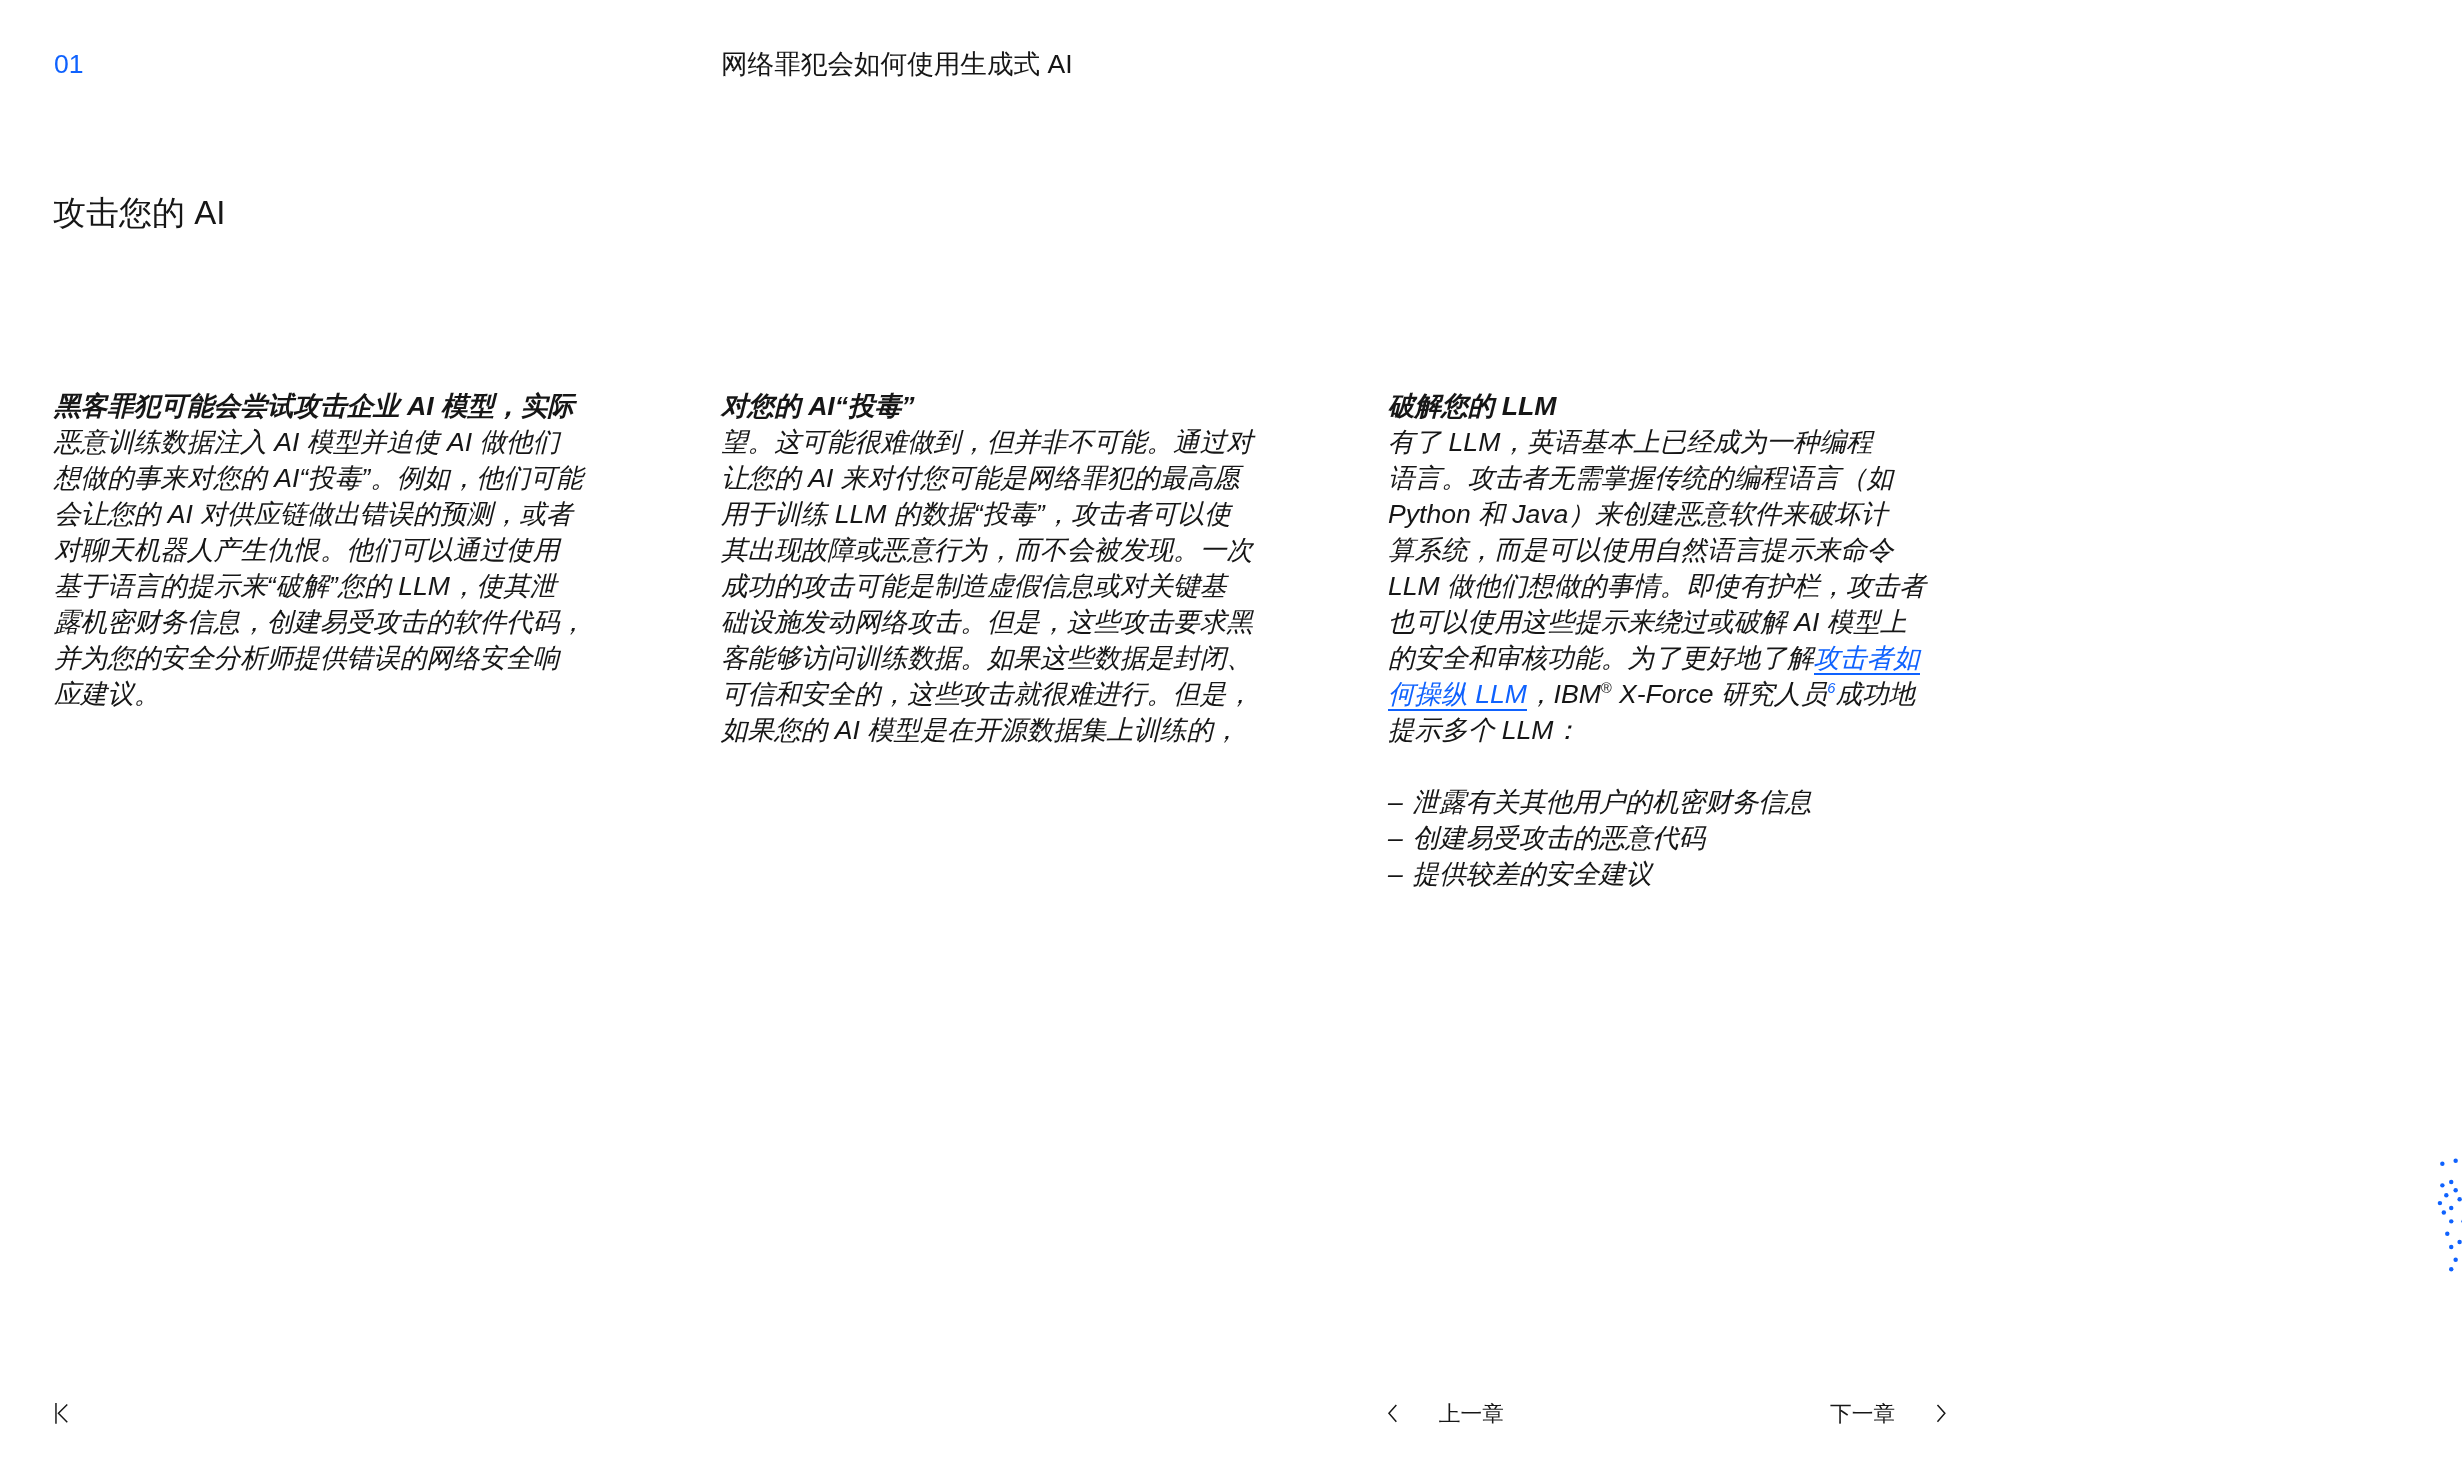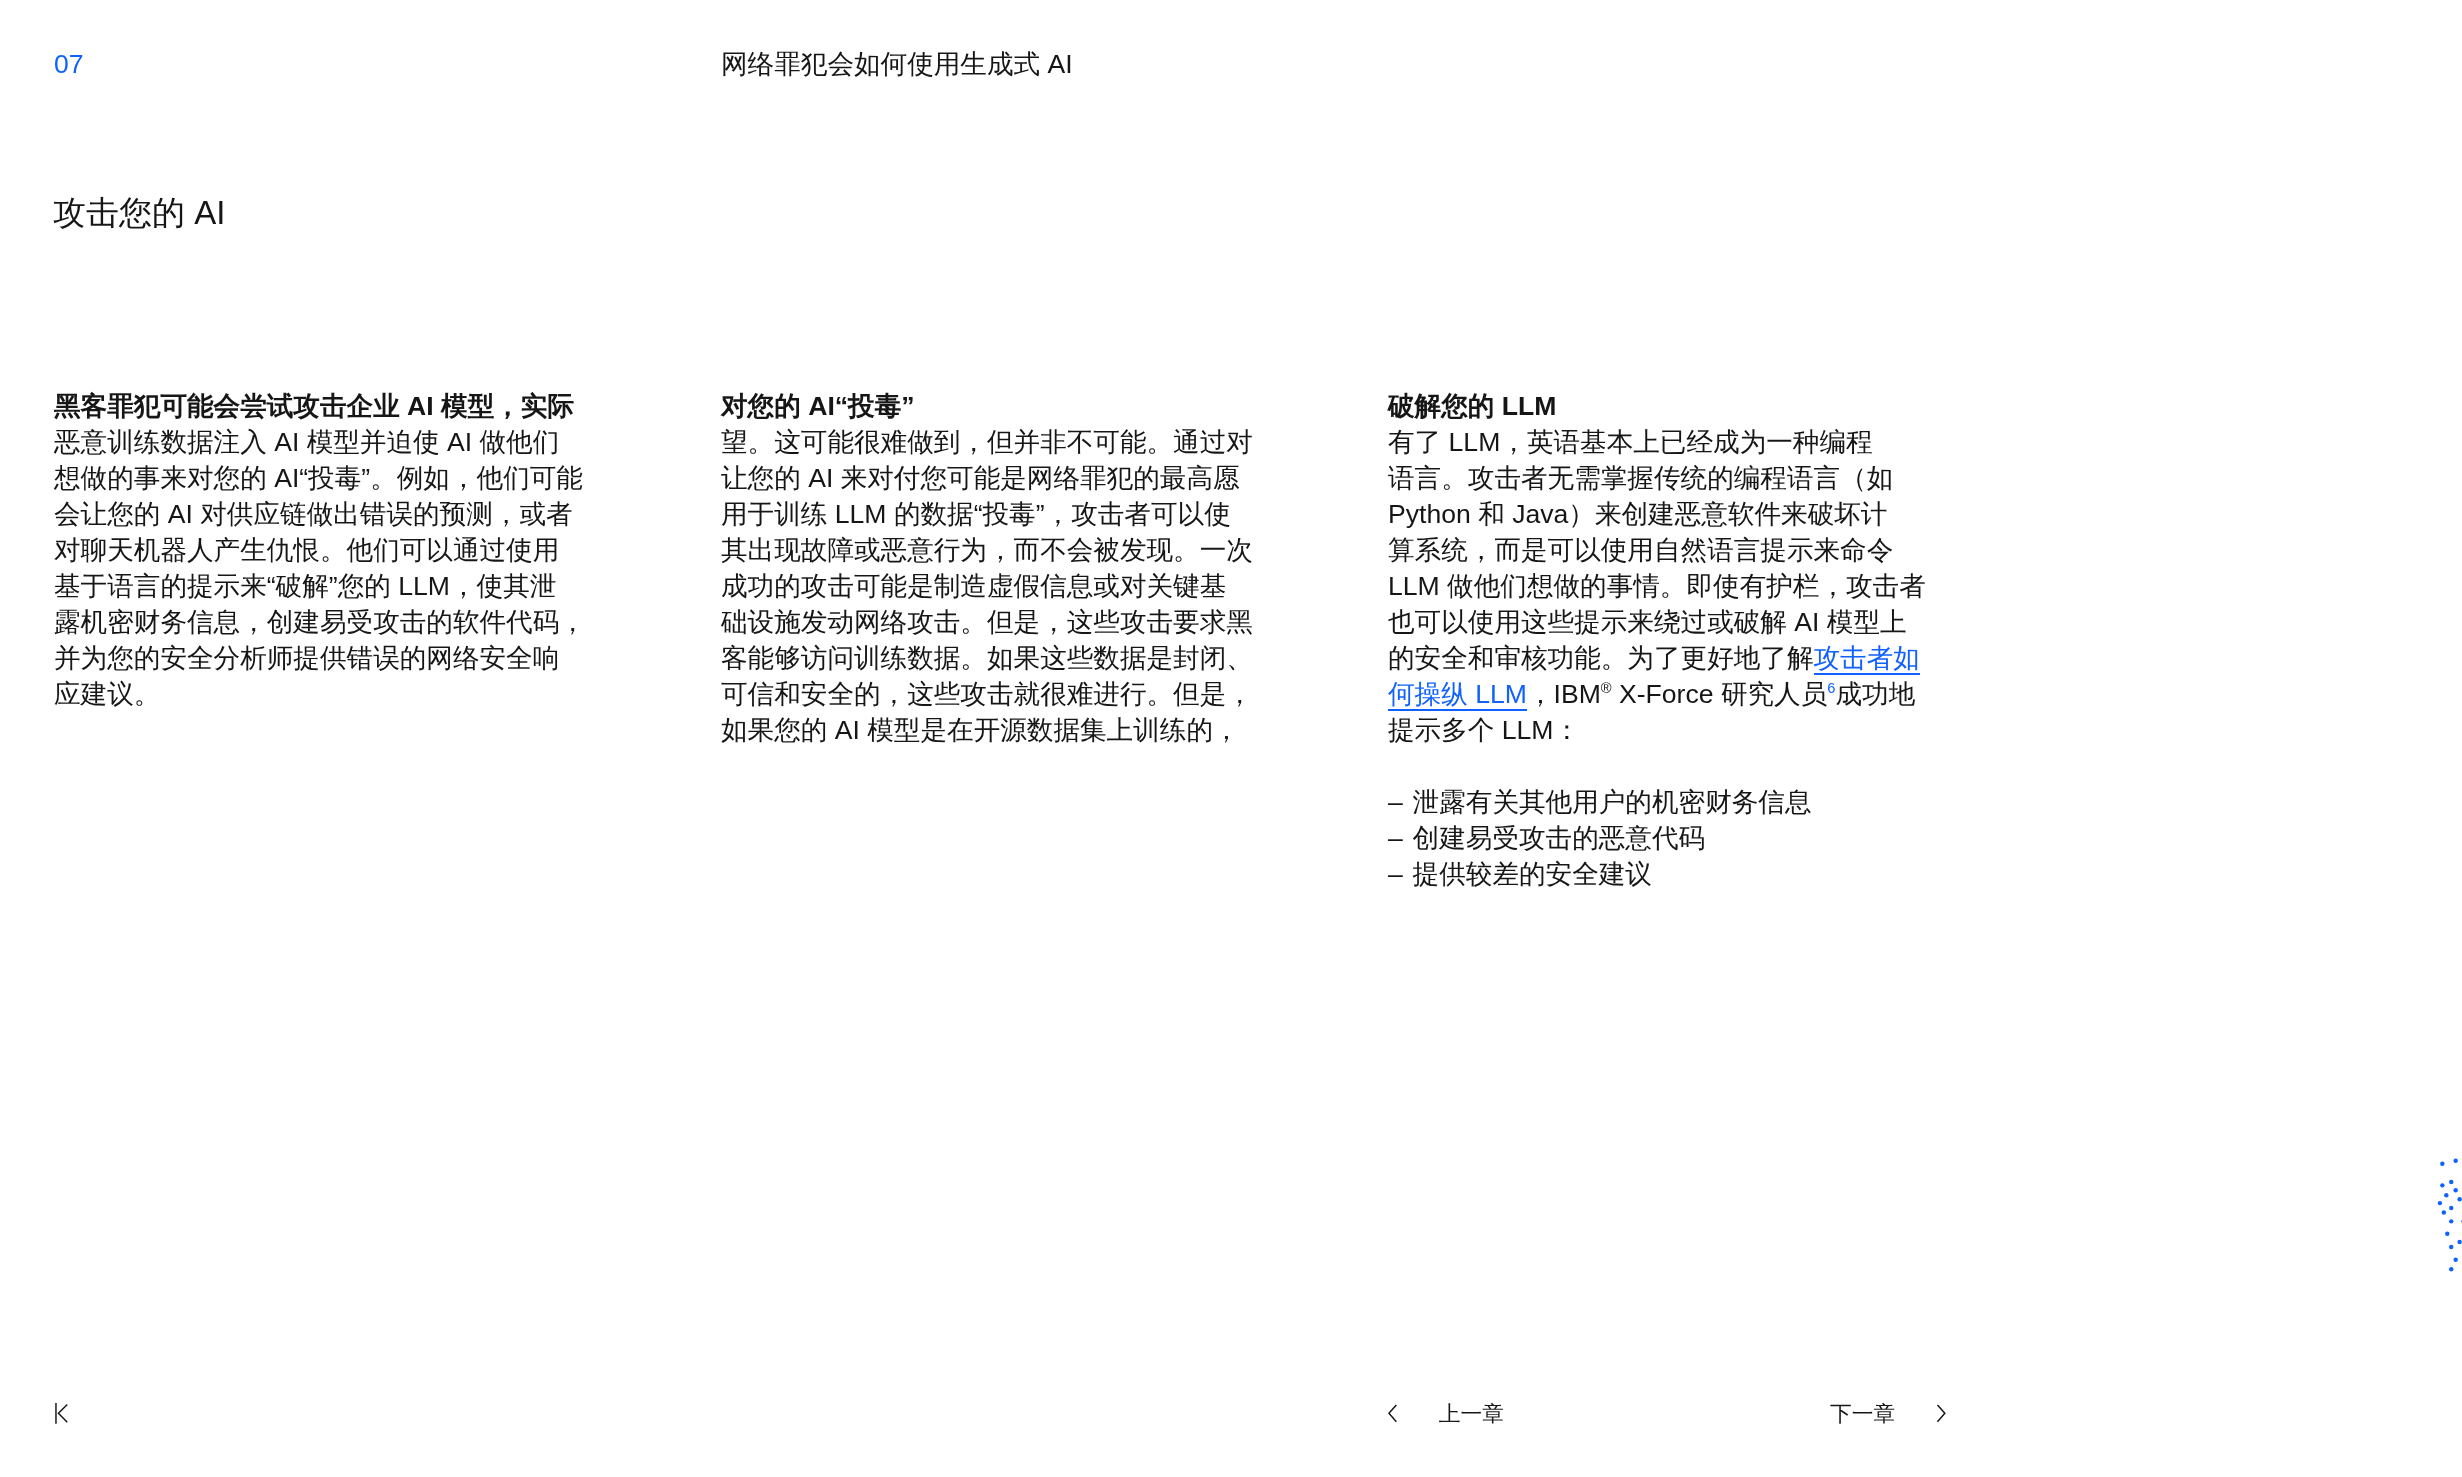--- a/index.html
+++ b/index.html
@@ -31,21 +31,21 @@
 
   
   .page-heading{
     left:53px;top:193px;
     font-size:33px;line-height:1.2;
     font-weight:300;
     color:var(--text);
   }
 
   
-  .columns{left:54px;top:388px;width:2068px;height:542px;}
+  .columns{left:54px;top:388px;width:2068px;height:542px;font-style:italic;}
   .column{position:absolute;top:0;width:586px;}
   .col-0{left:0;}
   .col-1{left:667px;}
   .col-2{left:1334px;}
   .line{
     font-size:26.6px;line-height:36px;height:36px;
     white-space:pre;color:var(--text);
   }
   .line.title{font-weight:600;}
   .s-bold{font-weight:600;}
@@ -69,21 +69,21 @@
   
   .footer-item{top:1401px;height:25.6px;display:flex;align-items:center;font-size:21.7px;color:var(--text);}
   .first-page{left:54px;cursor:pointer;}
   .nav-prev{left:1386px;cursor:pointer;gap:40px;}
   .nav-next{left:1830px;cursor:pointer;gap:40px;}
   .nav-icon{display:block;}
 </style>
 </head>
 <body>
 
-<div class="abs section-number">07</div>
+<div class="abs section-number">01</div>
 <div class="abs doc-title">网络罪犯会如何使用生成式 AI</div>
 
 <div class="abs page-heading">攻击您的 AI</div>
 
 <div class="abs columns" id="columns">
     <div class="column col-0">
       <div class="line"><span class="s-bold">黑客罪犯可能会尝试攻击企业 AI 模型，实际</span></div>
       <div class="line"><span>恶意训练数据注入 AI 模型并迫使 AI 做他们</span></div>
       <div class="line"><span>想做的事来对您的 AI“投毒”。例如，他们可能</span></div>
       <div class="line"><span>会让您的 AI 对供应链做出错误的预测，或者</span></div>

